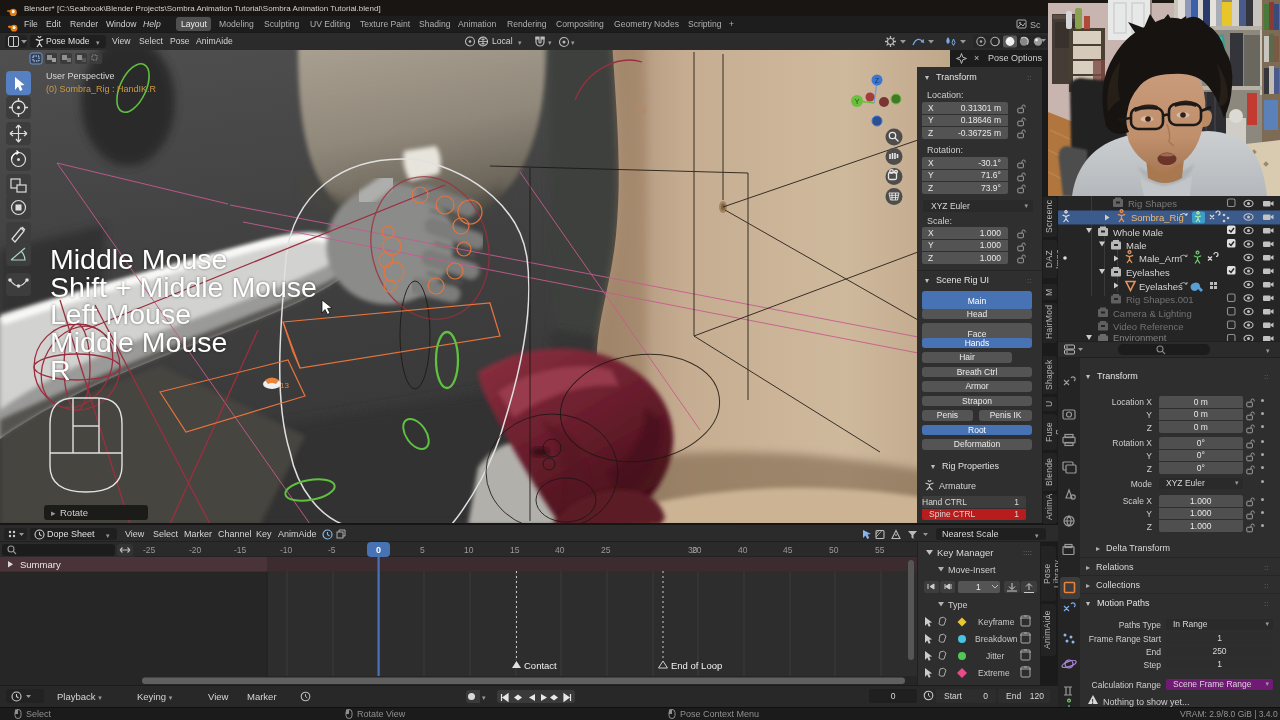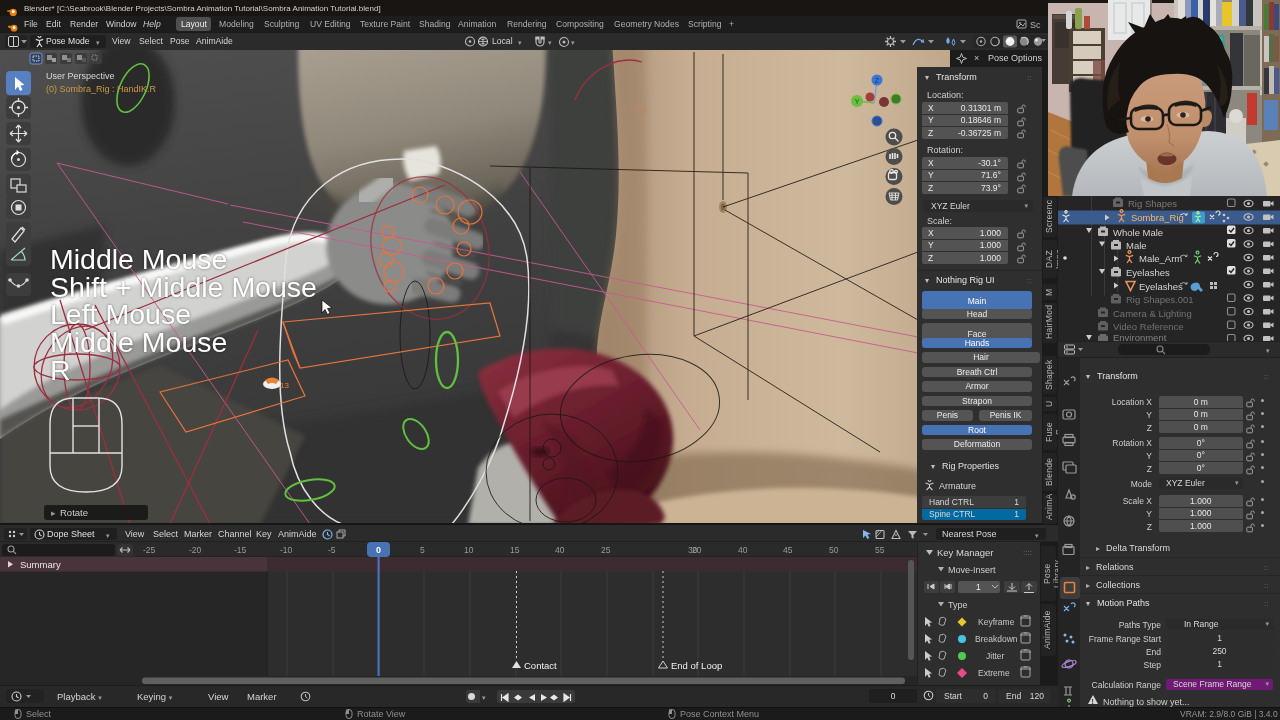--- a/index.html
+++ b/index.html
@@ -438,21 +438,21 @@
 <svg class="abs" style="left:860px;top:528px;" width="74" height="13">
 <path d="M3,2 l0,8 l2.5,-2.5 l1.8,3.5 l2,-1 l-1.8,-3.4 l3.5,-0.6 Z" fill="#8ab4f0"></path>
 <rect x="16" y="2.5" width="8" height="8" rx="1" fill="none" stroke="#bbb" stroke-width="1.1"></rect>
       <path d="M16,6 l3,-3.5 m-3,6.5 l6,-6.5" stroke="#bbb" stroke-width="0.9"></path>
 <path d="M32,10.5 l4,-8 l4,8 Z" fill="none" stroke="#bbb" stroke-width="1.1"></path>
       <line x1="36" y1="6" x2="36" y2="8" stroke="#bbb" stroke-width="1.1"></line>
 <path d="M48,3 h9 l-3.5,4 v4 l-2,-1.5 v-2.5 Z" fill="#bbb"></path>
 <path d="M63,5 l2.5,3 l2.5,-3" fill="#999"></path>
 </svg>
 <div class="abs" style="left:936px;top:528px;width:110px;height:12px;background:#1f1f1f;border-radius:3px;"></div>
-<div class="abs t9" style="left:942px;top:530px;color:#d8d8d8;">Nearest Pose</div>
+<div class="abs t9" style="left:942px;top:530px;color:#d8d8d8;">Nearest Scale</div>
 <div class="abs chev" style="left:1035px;top:532px;">▾</div>
 
 <div class="abs" style="left:0;top:542px;width:135px;height:15px;background:#2b2b2b;"></div>
 <div class="abs" style="left:2px;top:544px;width:113px;height:12px;background:#1c1c1c;border-radius:3px;"></div>
 <svg class="abs" style="left:7px;top:545px;" width="10" height="10">
       <circle cx="4" cy="4" r="3" fill="none" stroke="#999" stroke-width="1.1"></circle>
       <line x1="6.2" y1="6.2" x2="9" y2="9" stroke="#999" stroke-width="1.1"></line>
     </svg>
 <div class="abs" style="left:117px;top:544px;width:16px;height:12px;background:#333;border-radius:3px;"></div>
 <svg class="abs" style="left:119px;top:546px;" width="13" height="8">
@@ -731,47 +731,47 @@
  <svg class="abs" style="left:100px;top:175px;" width="9" height="10">
         <rect x="0.8" y="4.2" width="5.6" height="4.6" rx="0.8" fill="none" stroke="#9d9d9d" stroke-width="1"></rect>
         <path d="M5,4 V2.6 a1.6,1.6 0 0 1 3.2,0 V3.4" fill="none" stroke="#9d9d9d" stroke-width="1"></path>
       </svg>
  <svg class="abs" style="left:100px;top:187px;" width="9" height="10">
         <rect x="0.8" y="4.2" width="5.6" height="4.6" rx="0.8" fill="none" stroke="#9d9d9d" stroke-width="1"></rect>
         <path d="M5,4 V2.6 a1.6,1.6 0 0 1 3.2,0 V3.4" fill="none" stroke="#9d9d9d" stroke-width="1"></path>
       </svg>
  <div class="abs" style="left:0;top:203px;width:125px;height:1px;background:#262626;"></div>
  <div class="abs" style="left:8px;top:209px;color:#c0c0c0;font-size:8px;">▾</div>
- <div class="abs t9" style="left:19px;top:209px;color:#e4e4e4;">Nothing Rig UI</div>
+ <div class="abs t9" style="left:19px;top:209px;color:#e4e4e4;">Scene Rig UI</div>
  <div class="abs" style="left:110px;top:209px;color:#707070;font-size:8px;">::</div>
  <div class="abs btn blue" style="left:5px;top:224px;width:110px;height:19px;">Main</div>
  <div class="abs btn" style="left:5px;top:241.5px;width:110px;height:10.5px;">Head</div>
  <div class="abs btn" style="left:5px;top:256px;width:110px;height:22px;">Face</div>
  <div class="abs btn blue" style="left:5px;top:270.5px;width:110px;height:10.5px;">Hands</div>
- <div class="abs btn" style="left:5px;top:285px;width:118px;height:10.5px;">Hair</div>
+ <div class="abs btn" style="left:5px;top:285px;width:90px;height:10.5px;">Hair</div>
  <div class="abs btn" style="left:5px;top:299.5px;width:110px;height:10.5px;">Breath Ctrl</div>
  <div class="abs btn" style="left:5px;top:314px;width:110px;height:10.5px;">Armor</div>
  <div class="abs btn" style="left:5px;top:328.5px;width:110px;height:10.5px;">Strapon</div>
  <div class="abs btn" style="left:5px;top:343px;width:51px;height:10.5px;">Penis</div>
  <div class="abs btn" style="left:62px;top:343px;width:53px;height:10.5px;">Penis IK</div>
  <div class="abs btn blue" style="left:5px;top:357.5px;width:110px;height:10.5px;">Root</div>
  <div class="abs btn" style="left:5px;top:372px;width:110px;height:10.5px;">Deformation</div>
  <div class="abs" style="left:14px;top:395px;color:#c0c0c0;font-size:8px;">▾</div>
  <div class="abs t9" style="left:25px;top:395px;color:#e0e0e0;">Rig Properties</div>
  <div class="abs" style="left:7px;top:413px;width:11px;height:11px;">
   <svg width="11" height="11" viewBox="0 0 11 11">
           <path d="M5.5,1.5 a1.3,1.3 0 1 1 0.01,0 M5.5,4 v3 M5.5,4.5 L1.5,3 M5.5,4.5 L9.5,3 M5.5,7 L2.5,10 M5.5,7 L8.5,10" stroke="#c8c8c8" stroke-width="1.1" fill="none"></path>
         </svg>
  </div>
  <div class="abs t9" style="left:22px;top:415px;color:#d5d5d5;">Armature</div>
  <div class="abs dfield" style="left:5px;top:429px;width:104px;height:11.5px;background:#3d3d3d;border-radius:2px 2px 0 0;">
-        <span style="margin-left:7px;">Hand CTRL</span>
+        <span style="">Hand CTRL</span>
         <span style="margin-left:auto;margin-right:7px;">1</span>
       </div>
- <div class="abs dfield" style="left:5px;top:441.5px;width:104px;height:11.5px;background:#0369a1;border-radius:0 0 2px 2px;">
+ <div class="abs dfield" style="left:5px;top:441.5px;width:104px;height:11.5px;background:#b91c1c;border-radius:0 0 2px 2px;">
         <span style="margin-left:7px;">Spine CTRL</span>
         <span style="margin-left:auto;margin-right:7px;">1</span>
       </div>
 </div>
 
 <div class="abs" style="left:1042px;top:50px;width:16px;height:473px;background:#1b1b1b;" id="vptabs"></div>
 <div class="vtab" style="left:1043px;top:197px;width:14px;height:40px;">Screenc</div>
 <div class="vtab" style="left:1043px;top:240px;width:14px;height:38px;">DAZ Impo</div>
 <div class="vtab" style="left:1043px;top:284px;width:14px;height:16px;">M</div>
 <div class="vtab" style="left:1043px;top:303px;width:14px;height:40px;">HairMod</div>
@@ -1101,21 +1101,21 @@
  <div class="abs" style="left:22px;top:217px;width:200px;height:1px;background:#262626;"></div>
  <div class="abs" style="left:28px;top:223px;color:#b0b0b0;font-size:8px;">▸</div>
  <div class="abs t9" style="left:38px;top:223px;color:#d8d8d8;">Collections</div>
  <div class="abs" style="left:206px;top:223px;color:#707070;font-size:8px;">::</div>
  <div class="abs" style="left:22px;top:235px;width:200px;height:1px;background:#262626;"></div>
  <div class="abs" style="left:28px;top:241px;color:#c0c0c0;font-size:8px;">▾</div>
  <div class="abs t9" style="left:39px;top:241px;color:#e4e4e4;">Motion Paths</div>
  <div class="abs" style="left:206px;top:241px;color:#707070;font-size:8px;">::</div>
  <div class="abs t85" style="left:0;top:263px;width:103px;text-align:right;color:#cfcfcf;">Paths Type</div>
  <div class="abs dfield" style="left:108px;top:260.5px;width:107px;height:11.5px;background:#2a2a2a;">
-        <span style="margin-left:18px;">In Range</span>
+        <span style="margin-left:7px;">In Range</span>
         <span style="margin-left:auto;margin-right:4px;font-size:7px;color:#999;">▾</span>
       </div>
  <div class="abs t85" style="left:0;top:277px;width:103px;text-align:right;color:#cfcfcf;">Frame Range Start</div>
  <div class="abs dfield" style="left:108px;top:274.5px;width:107px;height:11.5px;background:#2d2d2d;justify-content:center;">1</div>
  <div class="abs t85" style="left:0;top:290px;width:103px;text-align:right;color:#cfcfcf;">End</div>
  <div class="abs dfield" style="left:108px;top:287.5px;width:107px;height:11.5px;background:#2d2d2d;justify-content:center;">250</div>
  <div class="abs t85" style="left:0;top:303px;width:103px;text-align:right;color:#cfcfcf;">Step</div>
  <div class="abs dfield" style="left:108px;top:300.5px;width:107px;height:11.5px;background:#2d2d2d;justify-content:center;">1</div>
  <div class="abs t85" style="left:0;top:323px;width:103px;text-align:right;color:#cfcfcf;">Calculation Range</div>
  <div class="abs dfield" style="left:108px;top:320.5px;width:107px;height:11.5px;background:#701a75;">

